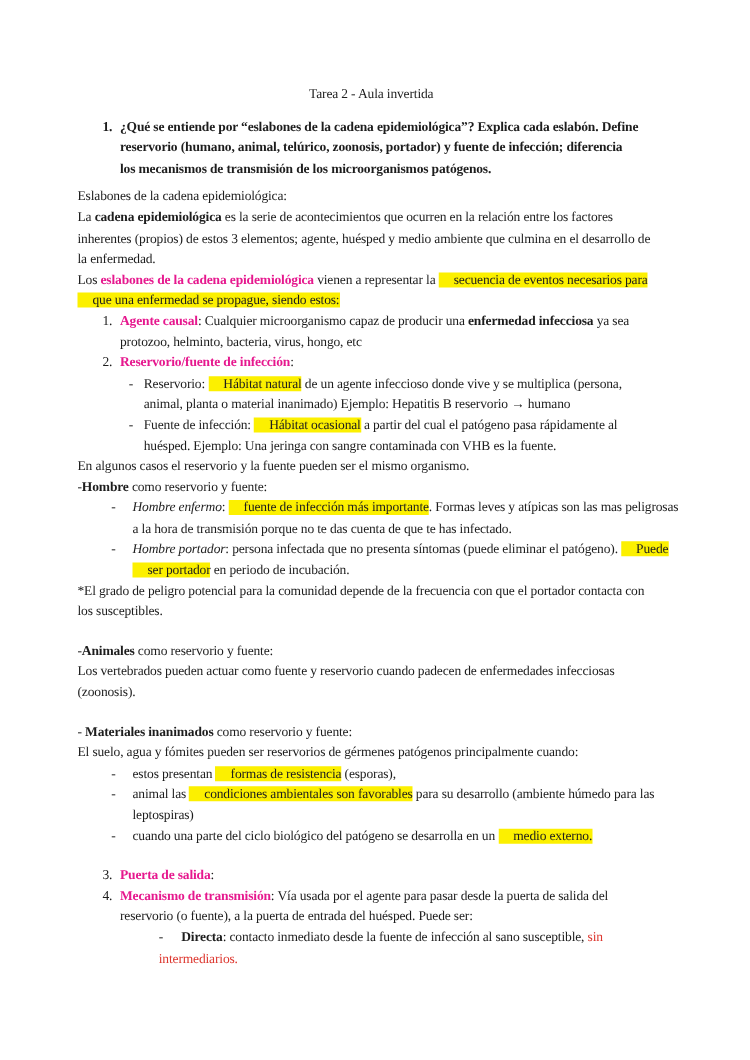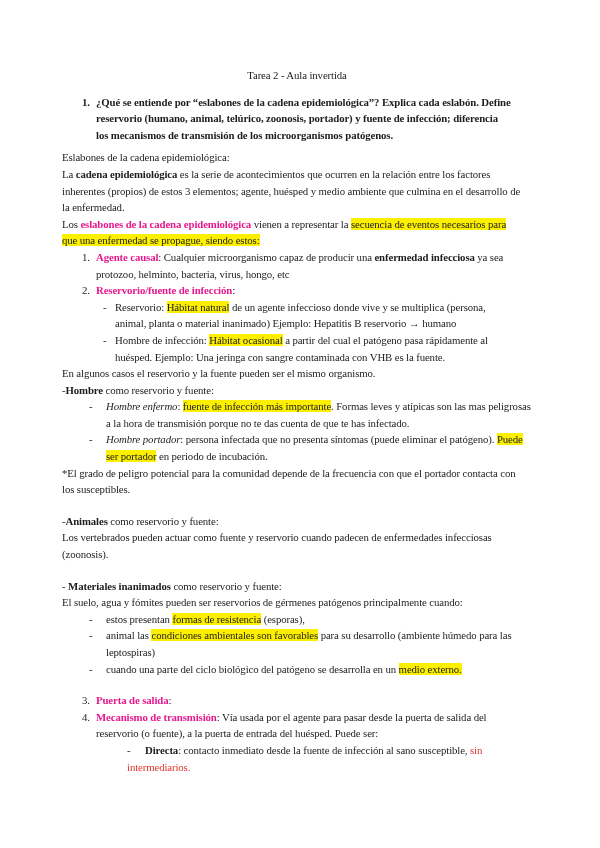--- a/index.html
+++ b/index.html
@@ -19,21 +19,21 @@
   .t-subh{padding-left:44px;}
   .t-subd{padding-left:83px;}
   .t-subdc{padding-left:65px;}
   .marker{position:absolute;left:20px;top:0;}
   .t-subr > .marker{left:41px;}
   .t-subh > .marker{left:27px;}
   .t-subd > .marker{left:65px;}
   .b{font-weight:bold;}
   .i{font-style:italic;}
   .u{}
-  .hl{background:#fcf000;}
+  .hl{background:#fcf000;padding-left:12px;}
   .c-pink{color:#e6188e;}
   .c-red{color:#dd372f;}
 </style>
 </head>
 <body>
 
 <div class="page">
   <div id="doc">
       <div class="line t-title"><span class="">Tarea 2 - Aula invertida</span></div>
       <div class="line t-q"><span class="marker b">1.</span><span class="b">¿Qué se entiende por “eslabones de la cadena epidemiológica”? Explica cada eslabón. Define</span></div>
@@ -43,21 +43,21 @@
       <div class="line t-body"><span class="">La </span><span class="b">cadena epidemiológica</span><span class=""> es la serie de acontecimientos que ocurren en la relación entre los factores</span></div>
       <div class="line t-body"><span class="">inherentes (propios) de estos 3 elementos; agente, huésped y medio ambiente que culmina en el desarrollo de</span></div>
       <div class="line t-body"><span class="">la enfermedad.</span></div>
       <div class="line t-body"><span class="">Los </span><span class="b c-pink">eslabones de la cadena epidemiológica</span><span class=""> vienen a representar la </span><span class="hl">secuencia de eventos necesarios para</span></div>
       <div class="line t-body"><span class="hl">que una enfermedad se propague, siendo estos:</span></div>
       <div class="line t-num"><span class="marker">1.</span><span class="b c-pink">Agente causal</span><span class="">: Cualquier microorganismo capaz de producir una </span><span class="b">enfermedad infecciosa</span><span class=""> ya sea</span></div>
       <div class="line t-num"><span class="">protozoo, helminto, bacteria, virus, hongo, etc</span></div>
       <div class="line t-num"><span class="marker">2.</span><span class="b c-pink">Reservorio/fuente de infección</span><span class="">:</span></div>
       <div class="line t-subr"><span class="marker">-</span><span class="u">Reservorio:</span><span class=""> </span><span class="hl">Hábitat natural</span><span class=""> de un agente infeccioso donde vive y se multiplica (persona,</span></div>
       <div class="line t-subr"><span class="">animal, planta o material inanimado) Ejemplo: Hepatitis B reservorio → humano</span></div>
-      <div class="line t-subr"><span class="marker">-</span><span class="u">Hombre de infección:</span><span class=""> </span><span class="hl">Hábitat ocasional</span><span class=""> a partir del cual el patógeno pasa rápidamente al</span></div>
+      <div class="line t-subr"><span class="marker">-</span><span class="u">Fuente de infección:</span><span class=""> </span><span class="hl">Hábitat ocasional</span><span class=""> a partir del cual el patógeno pasa rápidamente al</span></div>
       <div class="line t-subr"><span class="">huésped. Ejemplo: Una jeringa con sangre contaminada con VHB es la fuente.</span></div>
       <div class="line t-body"><span class="">En algunos casos el reservorio y la fuente pueden ser el mismo organismo.</span></div>
       <div class="line t-body"><span class="">-</span><span class="b">Hombre</span><span class=""> como reservorio y fuente:</span></div>
       <div class="line t-subh"><span class="marker">-</span><span class="i">Hombre enfermo</span><span class="">: </span><span class="hl">fuente de infección más importante</span><span class="">. Formas leves y atípicas son las mas peligrosas</span></div>
       <div class="line t-subh"><span class="">a la hora de transmisión porque no te das cuenta de que te has infectado.</span></div>
       <div class="line t-subh"><span class="marker">-</span><span class="i">Hombre portador</span><span class="">: persona infectada que no presenta síntomas (puede eliminar el patógeno). </span><span class="hl">Puede</span></div>
       <div class="line t-subh"><span class="hl">ser portador</span><span class=""> en periodo de incubación.</span></div>
       <div class="line t-body"><span class="">*El grado de peligro potencial para la comunidad depende de la frecuencia con que el portador contacta con</span></div>
       <div class="line t-body"><span class="">los susceptibles.</span></div>
       <div class="line t-blank"></div>

